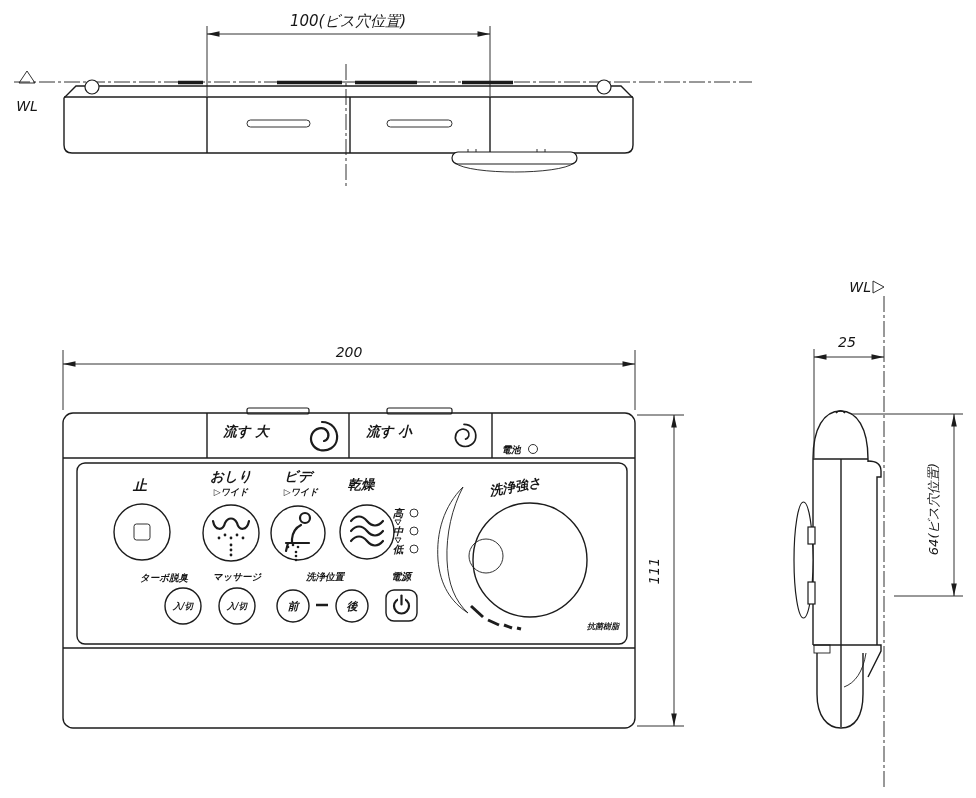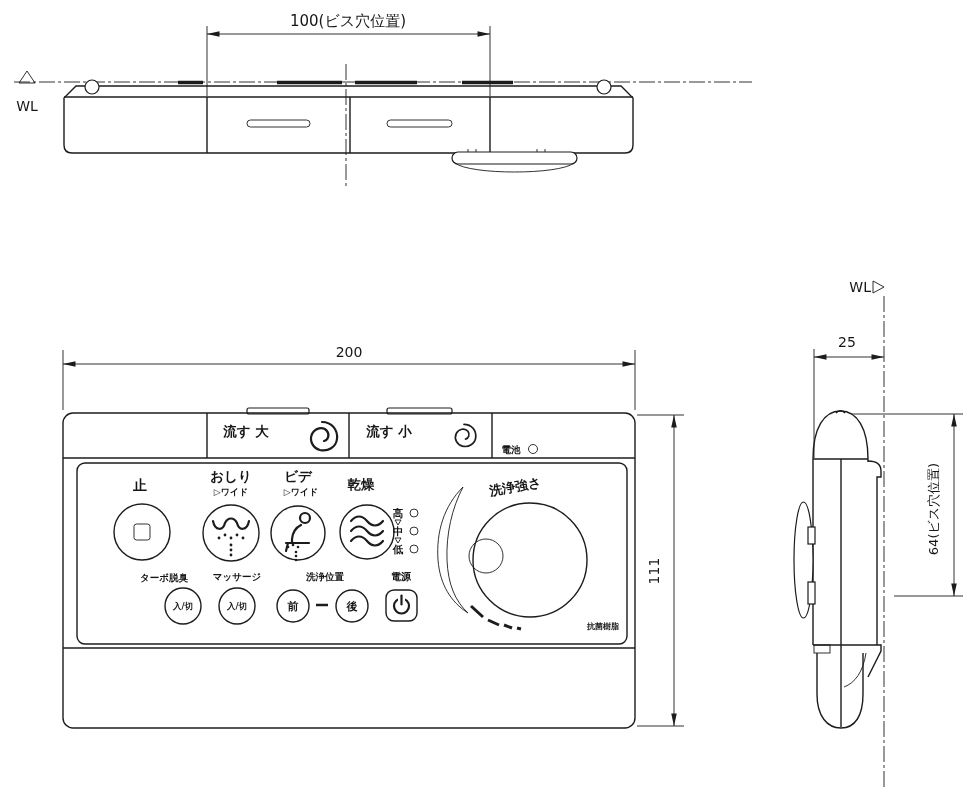--- a/index.html
+++ b/index.html
@@ -1,17 +1,17 @@
 <!DOCTYPE html>
 <html><head>
 <meta charset="utf-8">
 <style>
   html,body{margin:0;padding:0;background:#ffffff;}
   #stage{position:relative;width:976px;height:798px;background:#ffffff;overflow:hidden;
-         font-family:"DejaVu Sans",sans-serif;}
+         font-family:"DejaVu Sans",sans-serif;font-style:italic;}
   svg{position:absolute;left:0;top:0;}
   text{fill:#161616;font-family:"DejaVu Sans",sans-serif;}
   .dimtxt{font-size:14px;}
   .bigdim{font-size:15px;}
   .lbl{font-weight:700;}
   .outline{fill:none;stroke:#1c1c1c;stroke-width:1.4;}
   .thin{fill:none;stroke:#1c1c1c;stroke-width:0.9;}
   .dim{fill:none;stroke:#1c1c1c;stroke-width:0.9;}
   .cl{fill:none;stroke:#1c1c1c;stroke-width:0.9;stroke-dasharray:16 3 3 3;}
   .icon{fill:none;stroke:#1c1c1c;stroke-width:2.2;stroke-linecap:round;}

